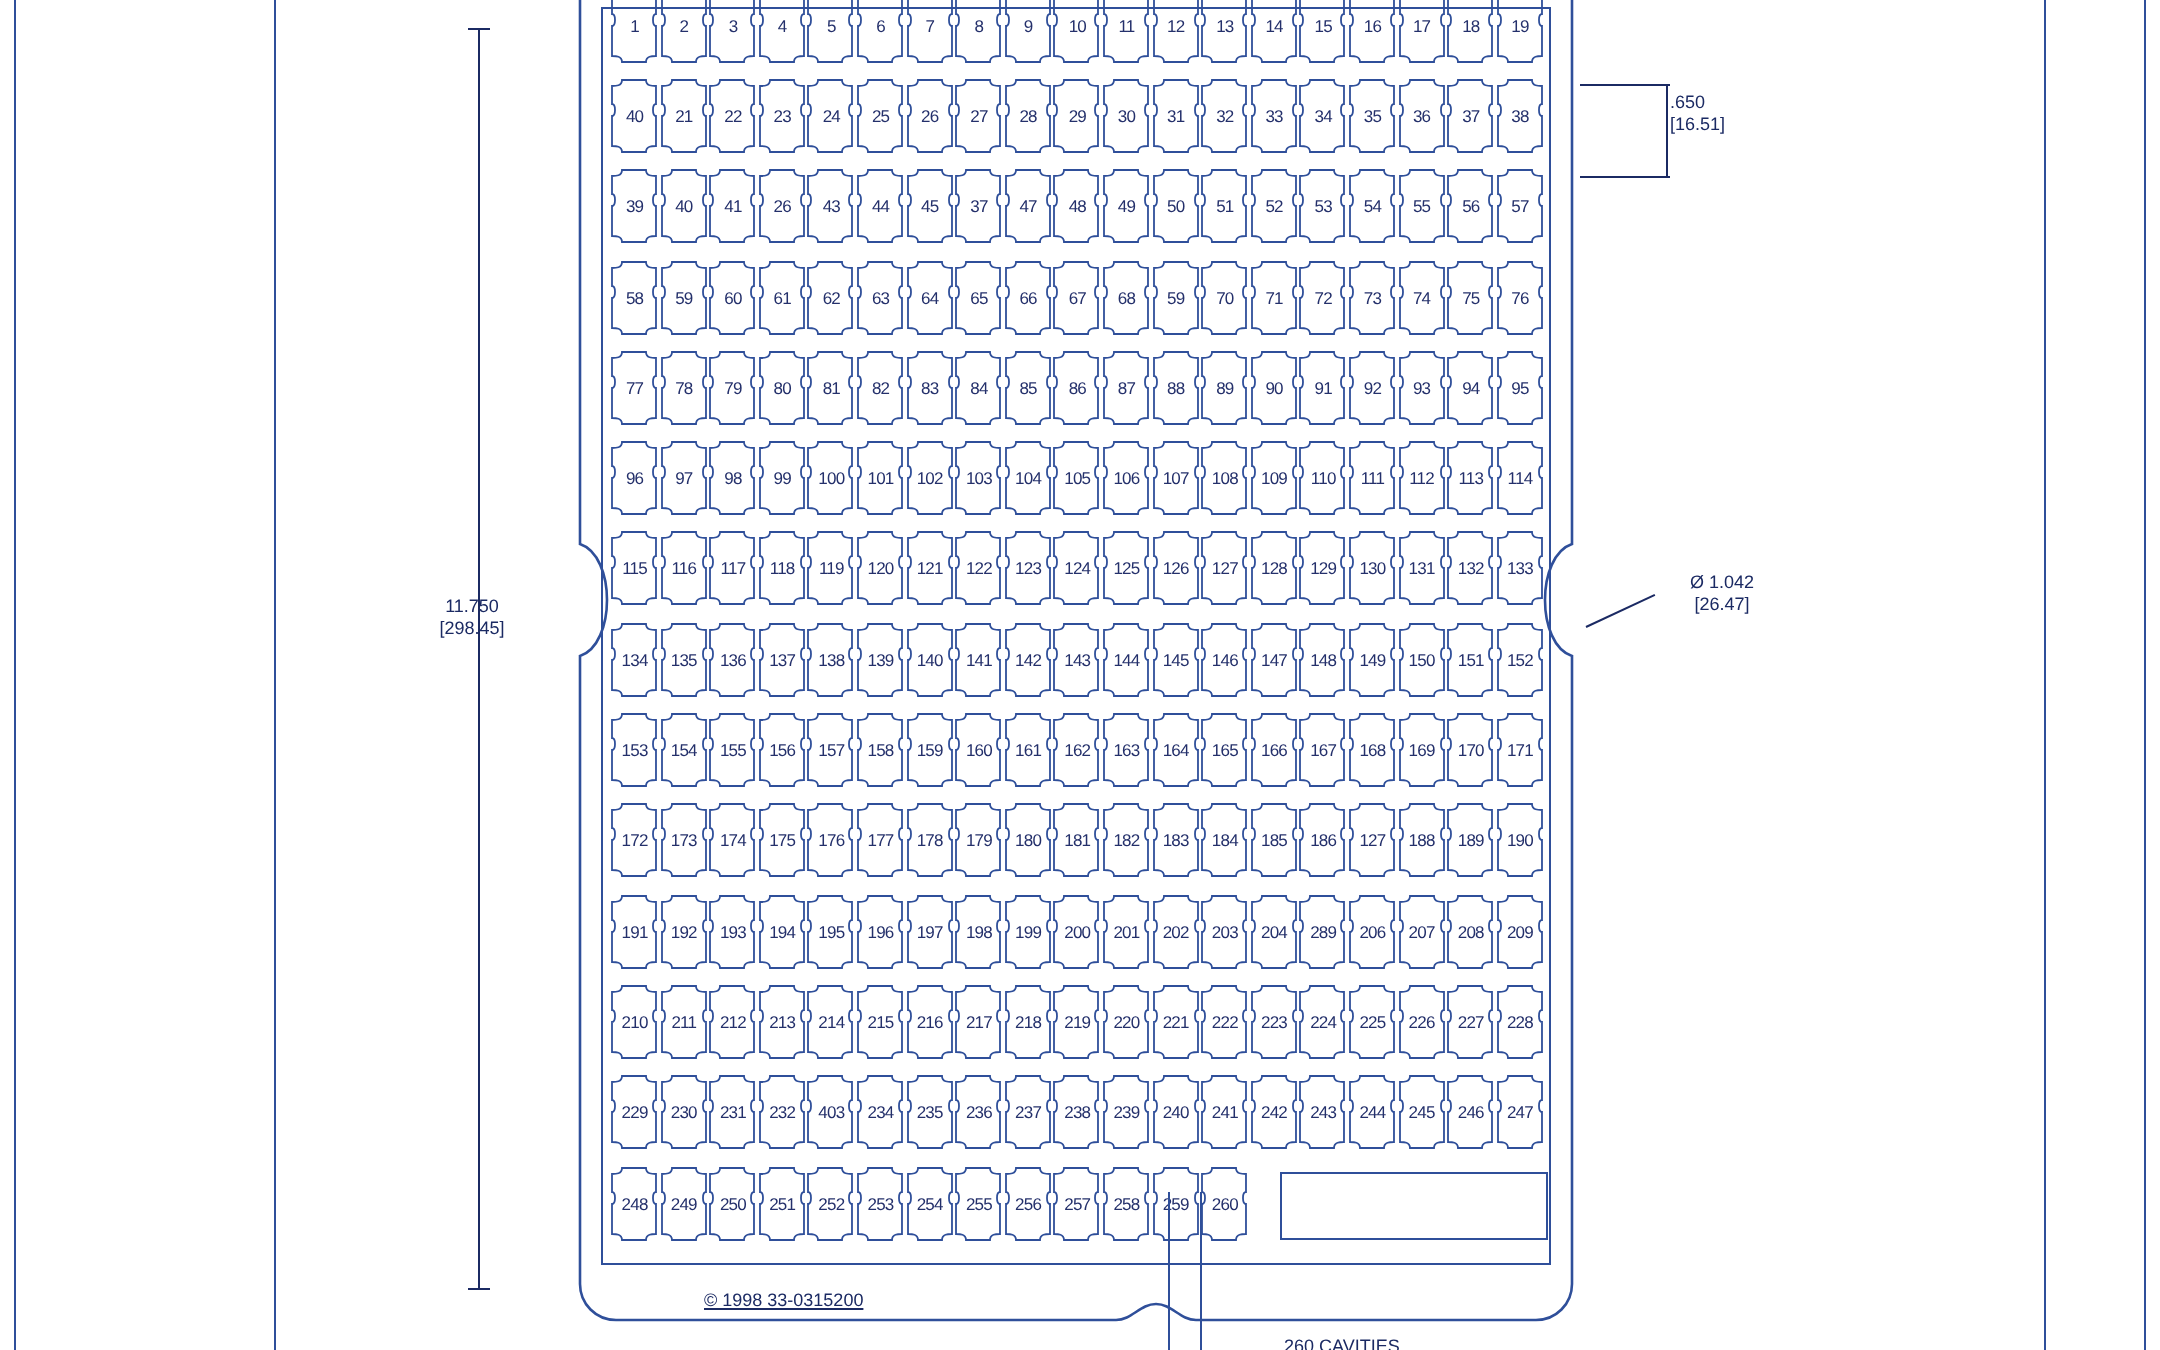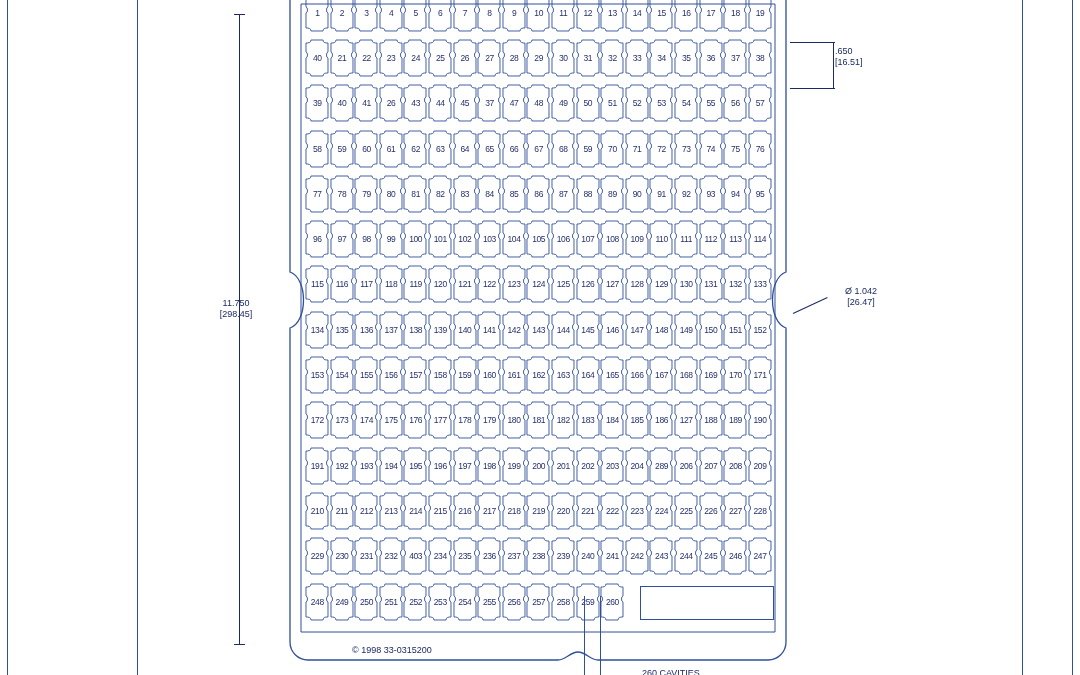--- a/index.html
+++ b/index.html
@@ -103,21 +103,21 @@
   
   .ln { position: absolute; background: #1b2a63; }
 
   
   .foot {
     position: absolute;
     color: #1b2a63;
     font-size: 9px;
     font-family: "Liberation Sans", sans-serif;
   }
-  #copyright { left: 352px; top: 645px; }
+  #copyright { left: 352px; top: 645px; text-decoration: underline; }
   #cavities { left: 642px; top: 668px; }
 
   
   .ctr { position: absolute; width: 1px; background: #2f4f9a; }
 </style>
 </head>
 <body>
 
 <div id="sheet">
 

